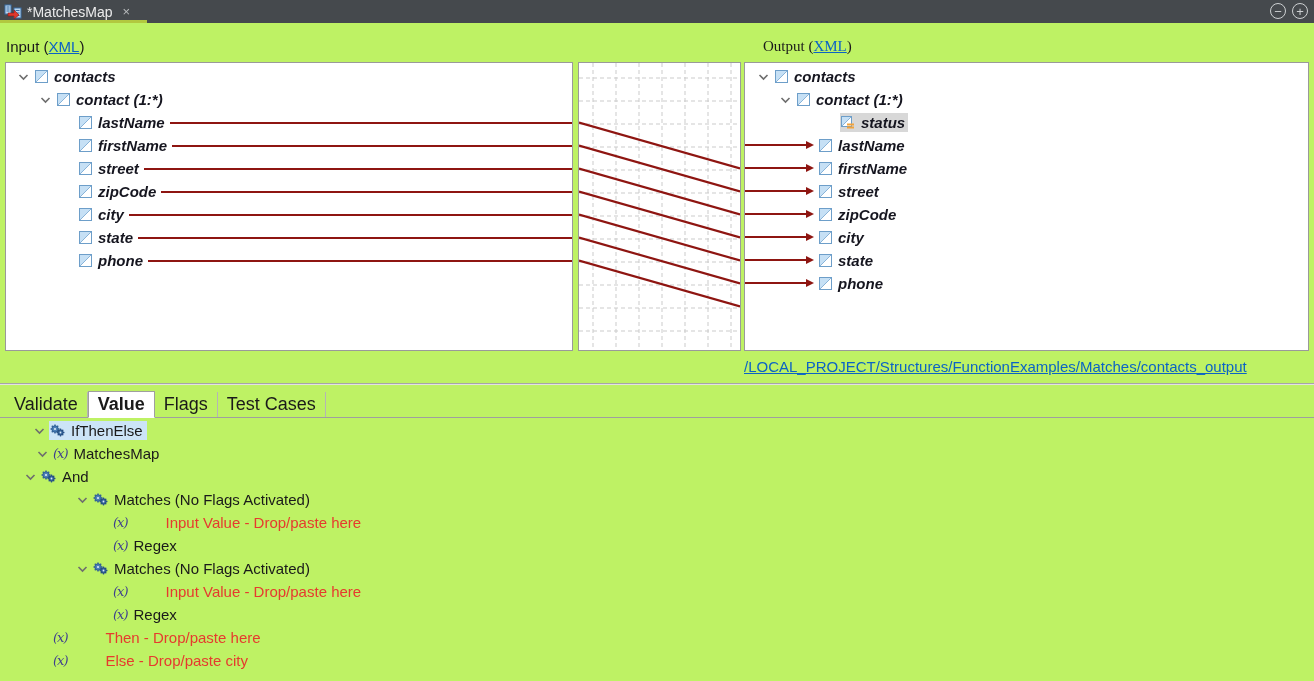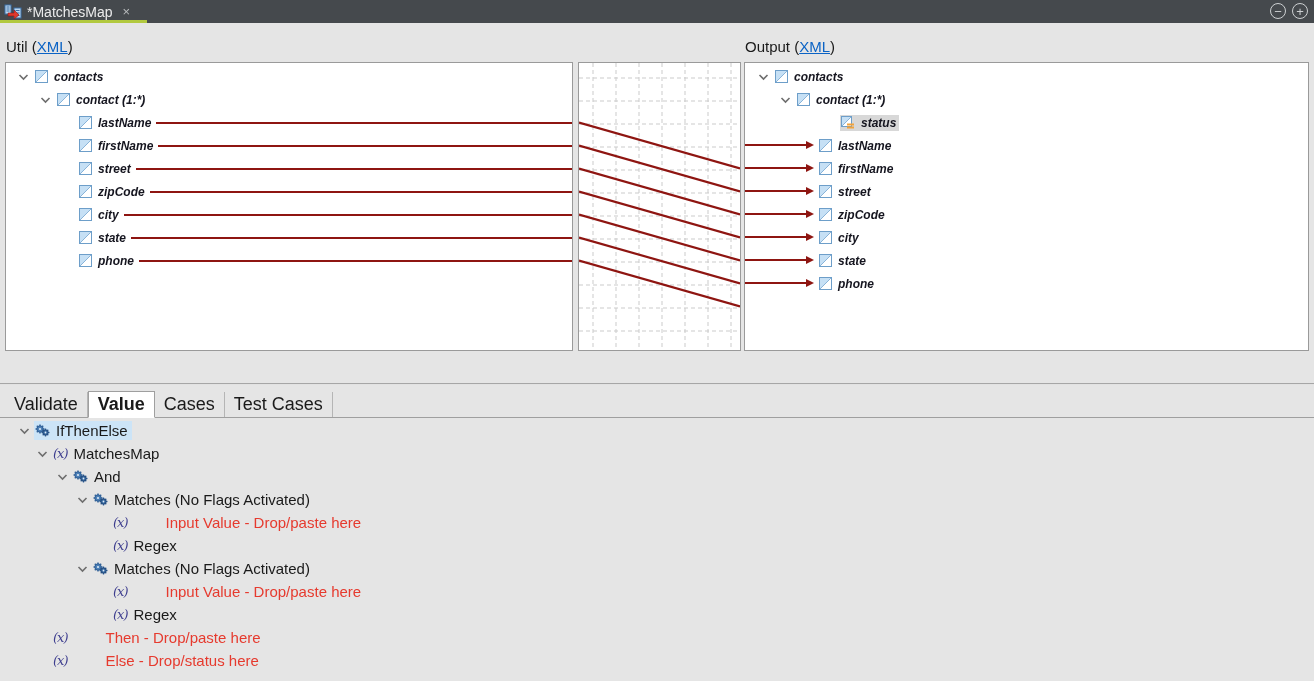--- a/index.html
+++ b/index.html
@@ -1,47 +1,47 @@
 <!DOCTYPE html>
 <html><head>
 <meta charset="utf-8">
 <style>
   * { box-sizing: border-box; margin: 0; padding: 0; }
   html,body { width:1314px; height:681px; background:#fff; font-family:"Liberation Sans", sans-serif; overflow:hidden; }
-  #app { position:relative; width:1314px; height:681px; background:#e5e5e5; }
+  #app { position:relative; width:1314px; height:681px; background:#bef264; }
 
   
   .titlebar { position:absolute; left:0; top:0; width:1314px; height:23px; background:#45494d; }
   .doc-tab { position:absolute; left:0; top:0; height:23px; width:147px; display:flex; align-items:center; padding-left:4px; }
   .doc-tab .tab-label { color:#ececec; font-size:14px; margin-left:5px; }
   .doc-tab .tab-close { color:#b9bcbe; font-size:13px; margin-left:10px; cursor:default; }
   .tab-underline { position:absolute; left:0; top:20px; width:147px; height:3px; background:#b2c93f; }
   .bar-btns { position:absolute; right:6px; top:3px; display:flex; gap:6px; }
   .circle-btn { width:16px; height:16px; border:1px solid #cdd0d2; border-radius:50%; color:#cdd0d2;
     font-size:13px; line-height:13px; display:flex; align-items:center; justify-content:center; }
 
   
   .pane-header { position:absolute; top:38px; font-size:15px; color:#1a1a1a; }
   .pane-header a, .footer-link { color:#0b63c5; text-decoration:underline; cursor:pointer; }
-  #input-header { left:6px; } #output-header { left:745px; }
+  #input-header { left:6px; } #output-header { left:763px;font-family:Liberation Serif, serif; }
   .footer-link { position:absolute; top:358px; font-size:15px; }
   #input-footer { left:5px; } #output-footer { left:744px; }
 
   
   .panel { position:absolute; top:62px; height:289px; border:1px solid #9a9a9a; background:#fff; overflow:hidden; }
   #input-panel  { left:5px;   width:568px; }
   #middle-panel { left:578px; width:163px; }
   #output-panel { left:744px; width:565px; }
   #middle-panel svg { display:block; }
 
   .tree { padding-top:2px; }
   .trow { position:relative; height:23px; display:flex; align-items:center; white-space:nowrap; }
   .slot { display:inline-flex; width:21px; justify-content:center; flex:none; }
   .icn { display:inline-flex; flex:none; align-items:center; }
-  .tlabel { font-size:12px; font-weight:bold; font-style:italic; color:#15151f; margin-left:6px; }
+  .tlabel { font-size:15px; font-weight:bold; font-style:italic; color:#15151f; margin-left:6px; }
   .content { display:inline-flex; align-items:center; padding:1px 3px 1px 1px; }
   .content.sel-gray { background:#d8d8d8; }
   .mline { flex:1; height:2px; background:#8e1511; align-self:center; margin-left:2px; }
   .aline { position:absolute; left:0; top:10px; height:2px; width:61px; background:#8e1511; }
   .ahead { position:absolute; left:61px; top:7px; width:0; height:0;
     border-left:8px solid #8e1511; border-top:4px solid transparent; border-bottom:4px solid transparent; }
 
   
   .splitter { position:absolute; left:0; top:383px; width:1314px; height:2px; border-top:1px solid #a6a6a6; border-bottom:1px solid #e2e2e2; }
   .tabbar { position:absolute; left:0; top:392px; width:1314px; height:26px; display:flex; align-items:flex-end; padding-left:5px; border-bottom:1px solid #9f9f9f; }
@@ -81,21 +81,21 @@
       <span class="tab-label">*MatchesMap</span>
       <span class="tab-close">×</span>
     </div>
     <div class="tab-underline"></div>
     <div class="bar-btns">
       <span class="circle-btn">−</span>
       <span class="circle-btn">+</span>
     </div>
   </div>
 
-  <div class="pane-header" id="input-header"><span>Util (</span><a>XML</a><span>)</span></div>
+  <div class="pane-header" id="input-header"><span>Input (</span><a>XML</a><span>)</span></div>
   <div class="pane-header" id="output-header"><span>Output (</span><a>XML</a><span>)</span></div>
 
   <div class="panel" id="input-panel">
     <div class="tree" id="input-tree">
         <div class="trow" style="padding-left: 7px;">
           <span class="slot">
             <svg width="11" height="8" viewBox="0 0 11 8">
               <polyline points="1.5,2 5.5,6 9.5,2" fill="none" stroke="#6e6e6e" stroke-width="1.6"></polyline>
             </svg>
           </span>
@@ -409,32 +409,33 @@
                 <polygon points="1,1 12,1 1,12" fill="#c6e0f5"></polygon>
                 <line x1="1" y1="12" x2="12" y2="1" stroke="#8ab4d8"></line>
               </svg>
             </span>
             <span class="tlabel">phone</span>
           </span>
         </div>
       </div>
   </div>
 
+  <a class="footer-link" id="output-footer">/LOCAL_PROJECT/Structures/FunctionExamples/Matches/contacts_output</a>
 
   <div class="splitter"></div>
 
   <div class="tabbar" id="tabbar">
       <div class="tab">Validate</div>
       <div class="tab active">Value</div>
-      <div class="tab">Cases</div>
+      <div class="tab">Flags</div>
       <div class="tab">Test Cases</div>
     </div>
 
   <div id="func-tree">
-      <div class="trow" style="padding-left: 14px;">
+      <div class="trow" style="padding-left: 29px;">
         <span class="fslot">
           <svg width="11" height="8" viewBox="0 0 11 8">
             <polyline points="1.5,2 5.5,6 9.5,2" fill="none" stroke="#6e6e6e" stroke-width="1.6"></polyline>
           </svg>
         </span>
         <span class="fcontent sel-blue">
           <span class="icn">
             <svg width="15" height="14" viewBox="0 0 15 14">
               <g stroke="#2f5f96" stroke-width="1.4">
                 <line x1="5" y1="0.5" x2="5" y2="9.5"></line>
@@ -463,21 +464,21 @@
             <polyline points="1.5,2 5.5,6 9.5,2" fill="none" stroke="#6e6e6e" stroke-width="1.6"></polyline>
           </svg>
         </span>
         <span class="fcontent">
           <span class="icn">
             <span class="fx">(x)</span>
           </span>
           <span class="flabel">MatchesMap</span>
         </span>
       </div>
-      <div class="trow" style="padding-left: 52px;">
+      <div class="trow" style="padding-left: 20px;">
         <span class="fslot">
           <svg width="11" height="8" viewBox="0 0 11 8">
             <polyline points="1.5,2 5.5,6 9.5,2" fill="none" stroke="#6e6e6e" stroke-width="1.6"></polyline>
           </svg>
         </span>
         <span class="fcontent">
           <span class="icn">
             <svg width="15" height="14" viewBox="0 0 15 14">
               <g stroke="#2f5f96" stroke-width="1.4">
                 <line x1="5" y1="0.5" x2="5" y2="9.5"></line>
@@ -604,17 +605,17 @@
           </span>
           <span class="flabel red">Then - Drop/paste here</span>
         </span>
       </div>
       <div class="trow" style="padding-left: 32px;">
         <span class="fslot"></span>
         <span class="fcontent">
           <span class="icn">
             <span class="fx">(x)</span>
           </span>
-          <span class="flabel red">Else - Drop/status here</span>
+          <span class="flabel red">Else - Drop/paste city</span>
         </span>
       </div>
     </div>
 </div>
 
 </body></html>

